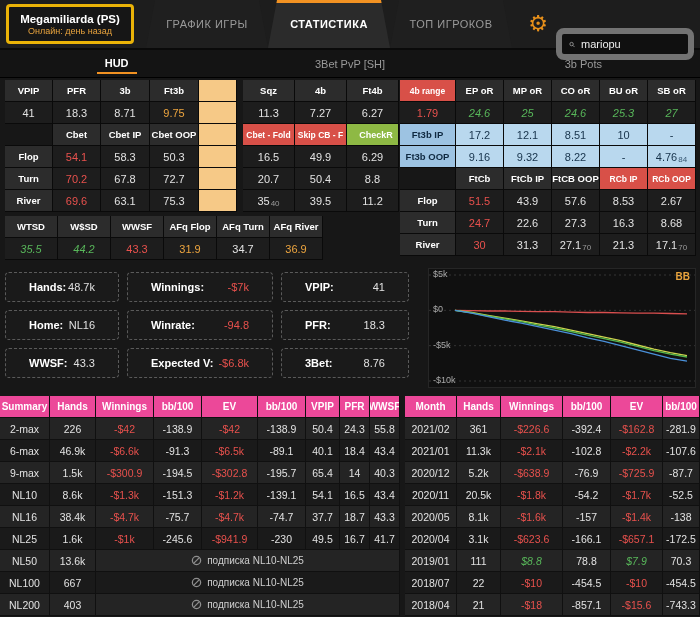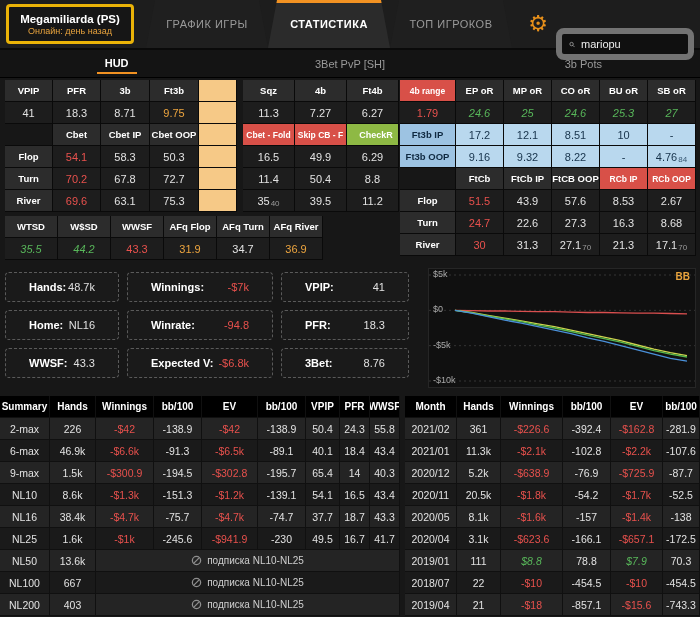--- a/index.html
+++ b/index.html
@@ -89,21 +89,21 @@
   }
   #graph-svg { position:absolute; left:0; top:0; }
   .ylab { position:absolute; left:4px; font-size:9px; color:#a8a8a8; }
   .bb-label { position:absolute; top:2px; right:5px; font-size:10px; font-weight:bold; color:#e8a33d; }
   
   .bottom-row { position:relative; height:226px; margin-top:4px; }
   .btable { position:absolute; top:0; display:grid; align-content:start; }
   .stakes { left:0;     width:400px; grid-template-columns:50px 46px 58px 48px 56px 48px 34px 30px 30px; }
   .months { left:405px; width:295px; grid-template-columns:52px 44px 62px 48px 52px 37px; }
   .btable .cell { font-size:10.5px; border-right:1px solid #101010; border-bottom:1px solid #101010; }
-  .btable .cell.hdr { font-size:10px; background:#000000; }
+  .btable .cell.hdr { font-size:10px; background:#ec4899; }
   .btable .cell.r0 { background:#242424; }
   .btable .cell.r1 { background:#1a1a1a; }
   .btable .cell.neg { color:#e8514d; }
   .btable .cell.pos { color:#58b75a; }
   .cell.subn { font-size:10px; color:#cfcfcf; gap:5px; }
 </style>
 </head>
 <body>
 
 <div class="app">
@@ -302,21 +302,21 @@
         <div class="cell">
           <span>16.5</span>
         </div>
         <div class="cell">
           <span>49.9</span>
         </div>
         <div class="cell">
           <span>6.29</span>
         </div>
         <div class="cell">
-          <span>11.4</span>
+          <span>20.7</span>
         </div>
         <div class="cell">
           <span>50.4</span>
         </div>
         <div class="cell">
           <span>8.8</span>
         </div>
         <div class="cell">
           <span>35</span>
           <span class="ss">40</span>
@@ -929,21 +929,21 @@
         <div class="cell r1">
           <span>-454.5</span>
         </div>
         <div class="cell neg r1">
           <span>-$10</span>
         </div>
         <div class="cell r1">
           <span>-454.5</span>
         </div>
         <div class="cell r0">
-          <span>2019/04</span>
+          <span>2018/04</span>
         </div>
         <div class="cell r0">
           <span>21</span>
         </div>
         <div class="cell neg r0">
           <span>-$18</span>
         </div>
         <div class="cell r0">
           <span>-857.1</span>
         </div>

